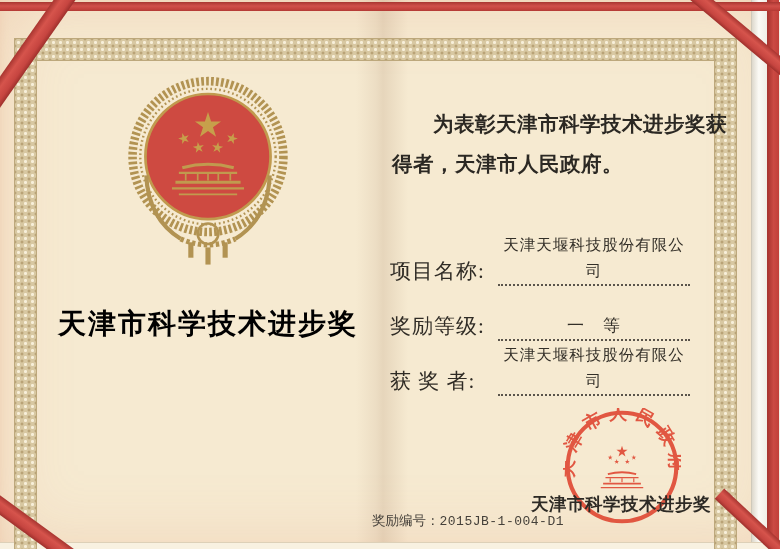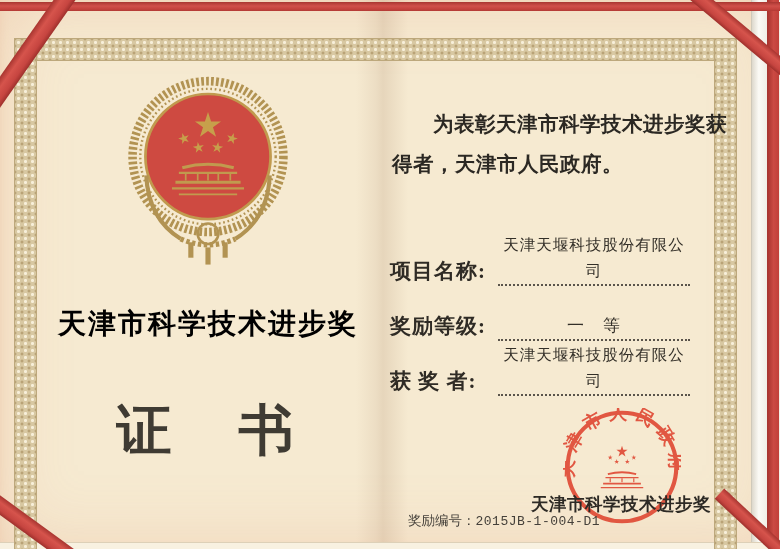--- a/index.html
+++ b/index.html
@@ -42,28 +42,28 @@
   .award-title{position:absolute;left:38px;top:305px;width:340px;z-index:6;
         text-align:center;font-size:28px;font-weight:700;letter-spacing:2px;color:#000000;}
   .doc-type{position:absolute;left:38px;top:394px;width:340px;z-index:6;
         text-align:center;font-size:55px;font-weight:700;letter-spacing:6px;color:#3f3b33;}
   
   .intro{position:absolute;left:392px;top:104px;width:336px;z-index:6;
         font-size:20.5px;font-weight:700;line-height:40px;text-indent:2em;
         color:#2b2823;word-break:break-all;letter-spacing:.5px;}
   .fields{position:absolute;left:390px;top:254px;width:300px;z-index:6;}
   .frow{display:flex;align-items:flex-end;height:32px;margin-bottom:23px;}
-  .flabel{flex:0 0 108px;font-size:21px;font-weight:700;color:#2f2b25;line-height:30px;letter-spacing:1px;}
+  .flabel{flex:0 0 108px;font-size:21px;font-weight:400;color:#2f2b25;line-height:30px;letter-spacing:1px;}
   .fvalue{flex:1 1 auto;text-align:center;font-size:15.5px;font-weight:500;color:#332f28;
         line-height:26px;letter-spacing:1px;border-bottom:2px dotted #5a544b;}
   .fvalue.grade{font-size:17px;margin-top:48px;}
   .seal{position:absolute;left:563px;top:408px;width:118px;height:118px;z-index:6;opacity:.92;}
   .date{position:absolute;left:531px;top:492px;width:200px;z-index:7;
         font-size:17.5px;font-weight:600;color:#2d2a25;letter-spacing:.5px;}
-  .award-no{position:absolute;left:372px;top:512px;z-index:7;font-size:13.5px;color:#45403a;margin-left:36px;}
+  .award-no{position:absolute;left:372px;top:512px;z-index:7;font-size:13.5px;color:#45403a;}
   .award-no .num{font-family:"Liberation Mono", monospace;font-size:13px;letter-spacing:.5px;}
 </style>
 </head>
 <body>
 
 <div class="scan">
 
   <div class="fold"></div>
   <div class="edge-white"></div>
   <div class="edge-red"></div>
@@ -110,21 +110,20 @@
         <circle cx="50" cy="92" r="6" stroke-width="1.5"></circle>
       </g>
       <g stroke="#b29352" stroke-width="3" fill="none">
         <path d="M40,97 v9"></path>
           <path d="M50,100 v10"></path>
           <path d="M60,97 v9"></path>
       </g>
     </svg>
   </div>
   <div class="award-title">天津市科学技术进步奖</div>
-  <div class="doc-type">证　书</div>
 
   <div class="intro">为表彰天津市科学技术进步奖获得者，天津市人民政府。</div>
 
   <div class="fields">
     <div class="frow">
       <span class="flabel">项目名称:</span>
       <span class="fvalue">天津天堰科技股份有限公司</span>
     </div>
     <div class="frow">
       <span class="flabel">奖励等级:</span>

